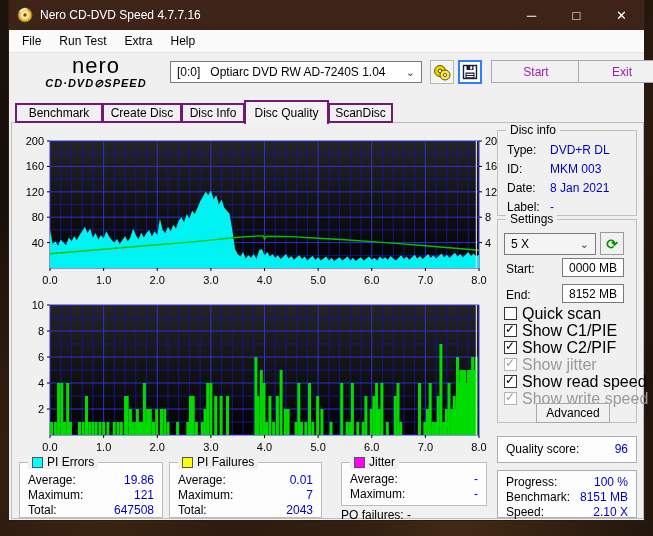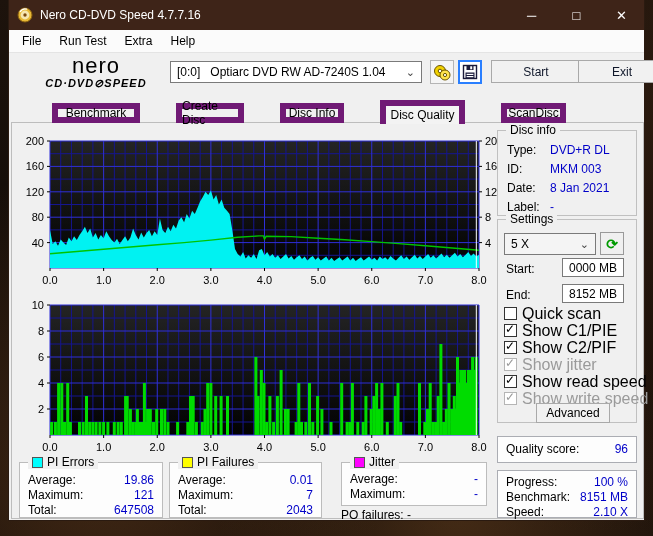--- a/index.html
+++ b/index.html
@@ -28,27 +28,27 @@
   .logo-top{font-size:22px;font-weight:normal;line-height:24px;letter-spacing:1px;}
   .logo-bottom{font-size:11px;font-weight:bold;font-style:italic;letter-spacing:1px;line-height:11px;}
   .combo{position:absolute;background:#fff;border:1px solid #7a7a7a;font-size:12px;display:flex;align-items:center;box-sizing:border-box;}
   .combo .ctext{padding-left:6px;white-space:pre;overflow:hidden;}
   .combo .chev{margin-left:auto;padding-right:6px;color:#444;font-size:11px;}
   #drive-combo{left:161px;top:8px;width:252px;height:22px;}
   .toolbtn{position:absolute;top:7px;width:24px;height:24px;background:#f5f5f5;border:1px solid #b5b5b5;box-sizing:border-box;display:flex;align-items:center;justify-content:center;}
   #tool-disc{left:421px;}
   #tool-save{left:449px;border:2px solid #2a7fff;background:#fff;}
   .pushbtn{position:absolute;top:7px;height:23px;background:#f1f1f1;border:1px solid #a9a9a9;box-sizing:border-box;
-    font-size:12px;display:flex;align-items:center;justify-content:center;color:#0f172a;}
+    font-size:12px;display:flex;align-items:center;justify-content:center;color:#a21caf;}
   #btn-start{left:482px;width:90px;}
   #btn-exit{left:569px;width:88px;}
   
   .tabstrip{position:absolute;left:6px;top:100px;height:23px;display:flex;z-index:2;}
-  .tab{box-sizing:border-box;margin-top:3px;height:20px;border:6px solid #701a75;margin-right:-1px;background:#f0f0f0;
-    font-size:12px;display:flex;align-items:center;justify-content:center;color:#000;margin-left:37px;}
+  .tab{box-sizing:border-box;margin-top:3px;height:20px;border:2px solid #701a75;margin-right:-1px;background:#f0f0f0;
+    font-size:12px;display:flex;align-items:center;justify-content:center;color:#000;}
   .tab.active{margin-top:0;height:24px;background:#f3f3f3;border-bottom:none;position:relative;z-index:3;}
   .content-frame{position:absolute;left:2px;top:122px;width:633px;height:397px;border:1px solid #bdbdbd;box-sizing:border-box;background:#f0f0f0;z-index:1;}
   
   svg.chart{position:absolute;z-index:2;}
   #chart-top{left:6px;top:132px;}
   #chart-bottom{left:6px;top:296px;}
   svg text{font-family:"Liberation Sans",sans-serif;font-size:11px;fill:#000;}
   
   .groupbox{position:absolute;border:1px solid #c0c0c0;box-sizing:border-box;z-index:2;}
   .groupbox .gtitle{position:absolute;top:-8px;left:8px;background:#f0f0f0;padding:0 4px;font-size:12px;color:#000;white-space:nowrap;}
@@ -137,21 +137,21 @@
           <rect x="4.6" y="9.8" width="6.8" height="1.2" fill="#fff"></rect>
           <rect x="4.6" y="12" width="6.8" height="1.2" fill="#fff"></rect>
         </svg>
       </div>
       <div class="pushbtn" id="btn-start">Start</div>
       <div class="pushbtn" id="btn-exit">Exit</div>
     </div>
 
     <div class="tabstrip">
       <div class="tab" style="width:88px">Benchmark</div>
-      <div class="tab" style="width:68px">Create Disc</div>
+      <div class="tab" style="width:80px">Create Disc</div>
       <div class="tab" style="width:64px">Disc Info</div>
       <div class="tab active" style="width:85px">Disc Quality</div>
       <div class="tab" style="width:65px">ScanDisc</div>
     </div>
     <div class="content-frame"></div>
 
     <svg class="chart" id="chart-top" width="482" height="162">
         <defs>
           <linearGradient id="chart-top-bg" x1="0" y1="0" x2="0" y2="1">
             <stop offset="0" stop-color="#242424"></stop>

